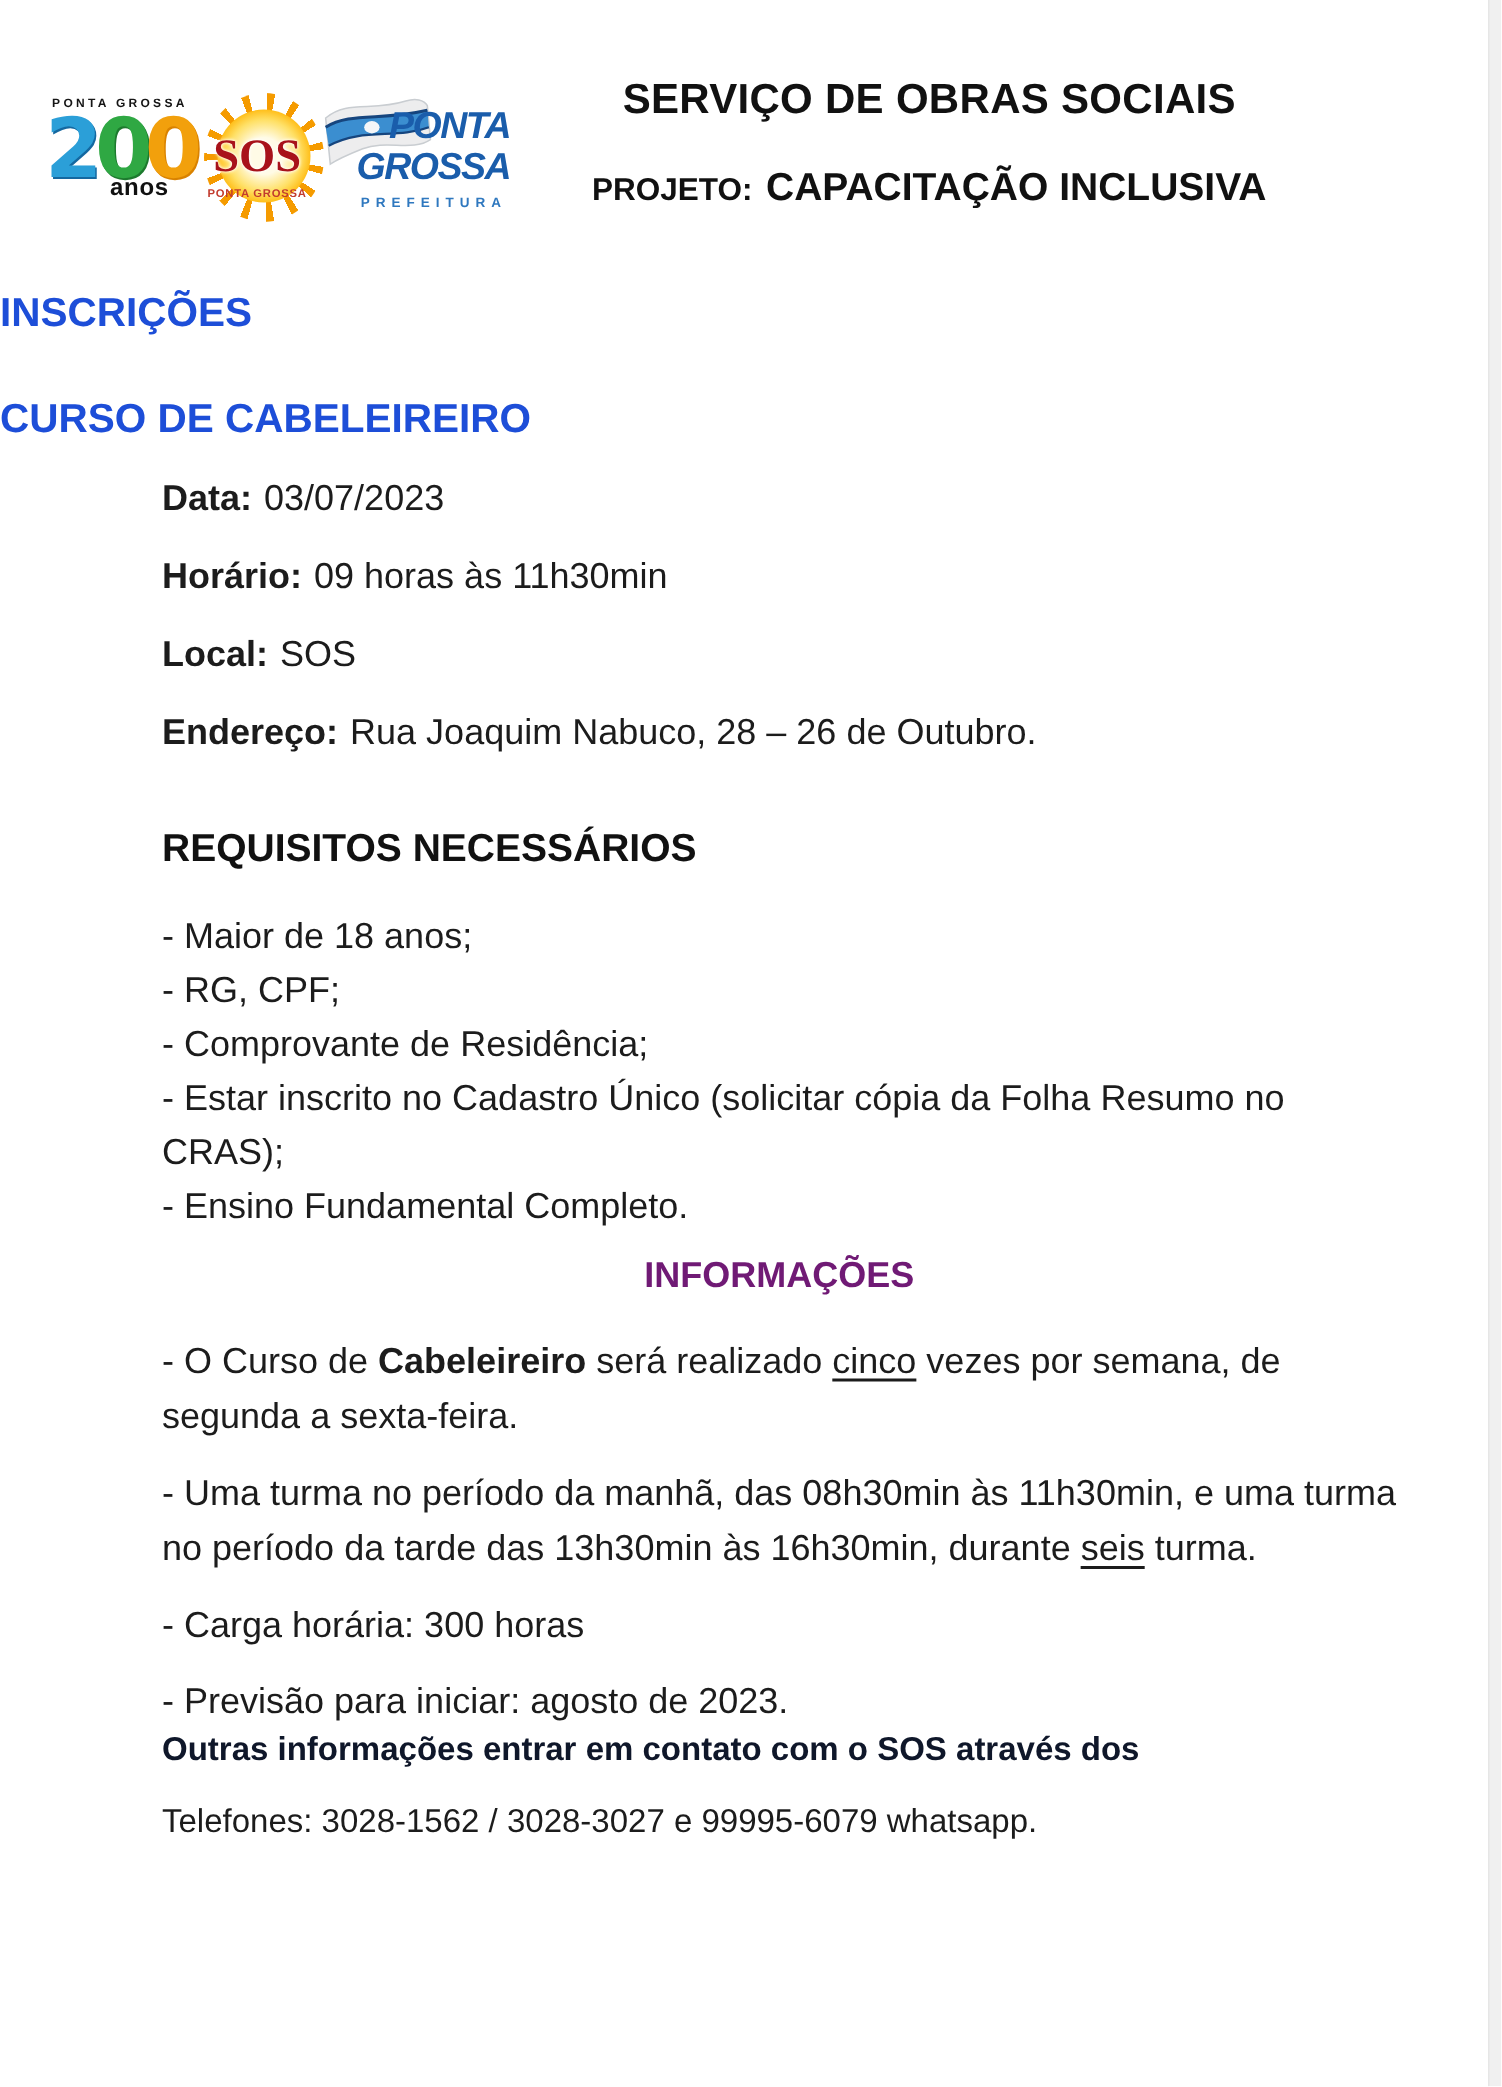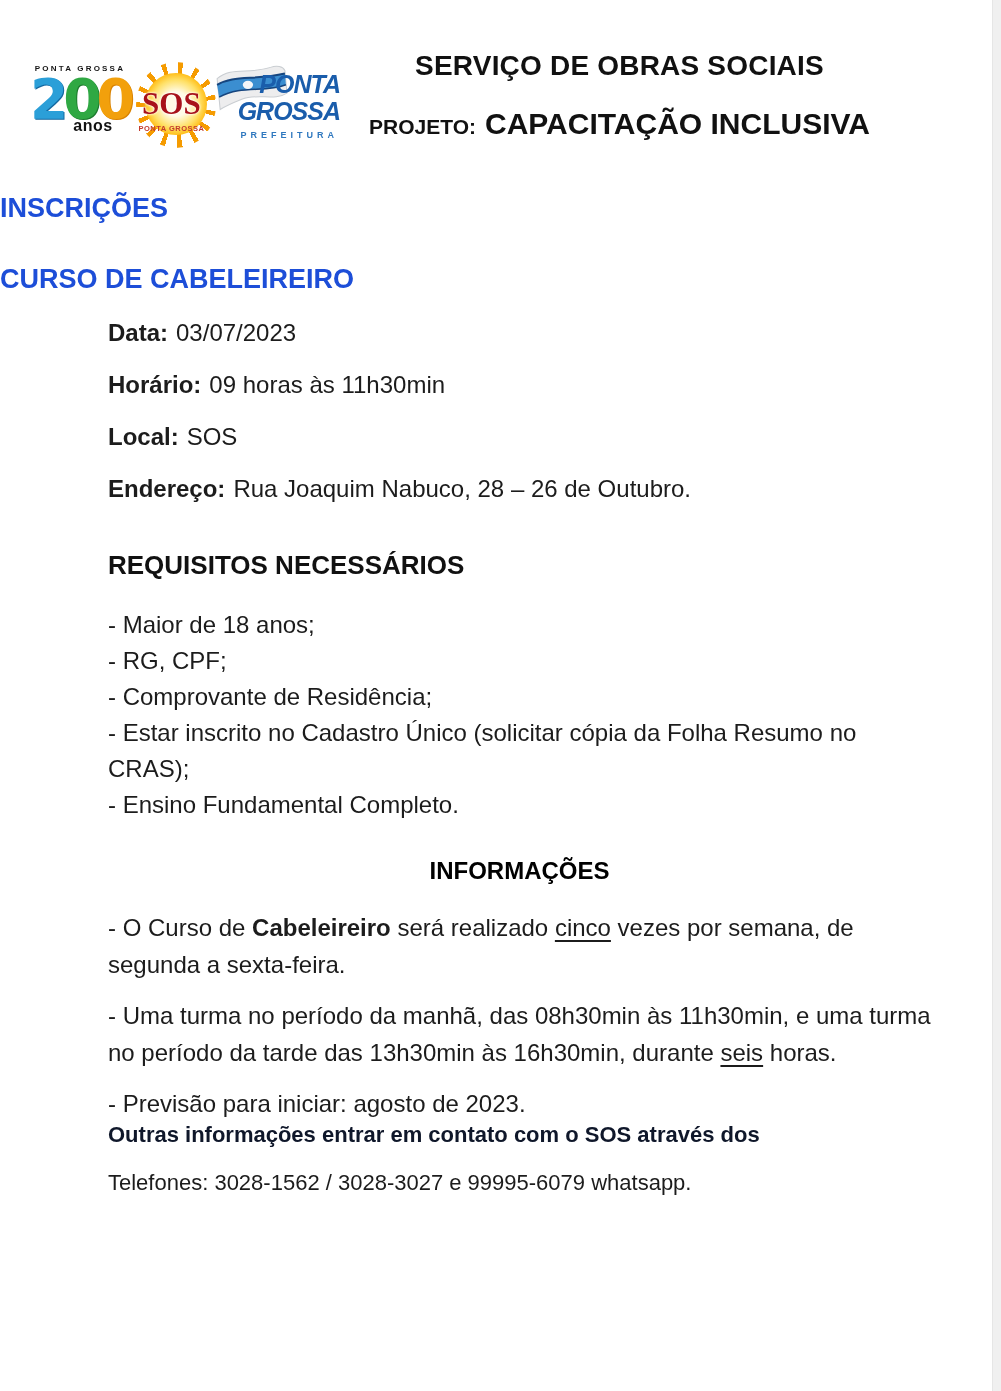--- a/index.html
+++ b/index.html
@@ -43,38 +43,38 @@
   .logo-pref { position:relative; width:142px; height:88px; margin-left:6px; margin-top:6px; }
   .flag { position:absolute; left:-2px; top:-8px; width:76px; height:58px; }
   .pref-ponta  { position:absolute; right:2px; top:2px;  font-size:25px; font-weight:800; font-style:italic; color:#1a5dab; letter-spacing:-1px; line-height:1; }
   .pref-grossa { position:absolute; right:2px; top:29px; font-size:25px; font-weight:800; font-style:italic; color:#1a5dab; letter-spacing:-1px; line-height:1; }
   .pref-sub    { position:absolute; right:4px; top:60px; font-size:9px; font-weight:700; color:#2f78bf; letter-spacing:4px; }
 
   .header-text { flex:1; text-align:center; padding-right:104px; margin-top:50px; }
   .org-title { font-size:28px; font-weight:700; line-height:32px; letter-spacing:0.2px; color:#111; }
   .project-line { margin-top:27px; font-weight:700; line-height:30px; color:#111; }
   .project-prefix { font-size:21px; }
-  .project-name { font-size:30px; margin-left:9px;margin-top:16px; }
+  .project-name { font-size:26px; margin-left:9px;margin-top:16px; }
 
   
   .titles { text-align:left; margin-top:34px; color:#1d4ed8; }
   .title-main { font-size:27px; font-weight:700; line-height:32px; }
   .title-sub  { font-size:27px; font-weight:700; line-height:32px; margin-top:39px; }
 
   
   .content { padding:0 70px 0 108px; font-size:24px; }
   .details { margin-top:24px; }
   .detail-row { line-height:28px; margin-bottom:24px; }
   .detail-label { font-weight:700; }
   .detail-value { margin-left:8px; }
 
   .req-heading { font-size:26px; font-weight:700; line-height:30px; margin:47px 0 0; color:#111; }
   .req-list { margin-top:27px; line-height:36px; }
 
-  .info-heading { text-align:center; font-size:24px; font-weight:700; line-height:28px; margin-top:34px; color:#000000; }
+  .info-heading { text-align:center; font-size:24px; font-weight:700; line-height:28px; margin-top:14px; color:#701a75; }
   .info p { margin:14px 0 0; line-height:37px; }
   .info p.first { margin-top:24px; }
   .b { font-weight:700;margin-top:39px; }
   .u { text-decoration:underline; text-decoration-thickness:2px; text-underline-offset:4px; }
 
   .footer-bold   { font-size:22px; font-weight:700; line-height:26px; color:#0f172a; }
   .footer-phones { font-size:22px; line-height:26px; margin-top:22px; }
 </style>
 </head>
 <body>
@@ -153,22 +153,23 @@
       <div>- Comprovante de Residência;</div>
       <div>- Estar inscrito no Cadastro Único (solicitar cópia da Folha Resumo no CRAS);</div>
       <div>- Ensino Fundamental Completo.</div>
     </div>
 
     <div class="info">
       <div class="info-heading">INFORMAÇÕES</div>
 
       <p class="first"><span>- O Curso de </span><span class="b">Cabeleireiro</span><span> será realizado </span><span class="u">cinco</span><span> vezes por semana, de segunda a sexta-feira.</span></p>
 
-      <p><span>- Uma turma no período da manhã, das 08h30min às 11h30min, e uma turma no período da tarde das 13h30min às 16h30min, durante </span><span class="u">seis</span><span> horas.</span></p>
+      <p><span>- Uma turma no período da manhã, das 08h30min às 11h30min, e uma turma no período da tarde das 13h30min às 16h30min, durante </span><span class="u">seis</span><span> turma.</span></p>
 
+      <p>- Carga horária: 300 horas</p>
 
       <p>- Previsão para iniciar: agosto de 2023.</p>
     </div>
 
     <div class="footer-bold">Outras informações entrar em contato com o SOS através dos</div>
     <div class="footer-phones">Telefones: 3028-1562 / 3028-3027 e 99995-6079 whatsapp.</div>
 
   </div>
 </div>
 

